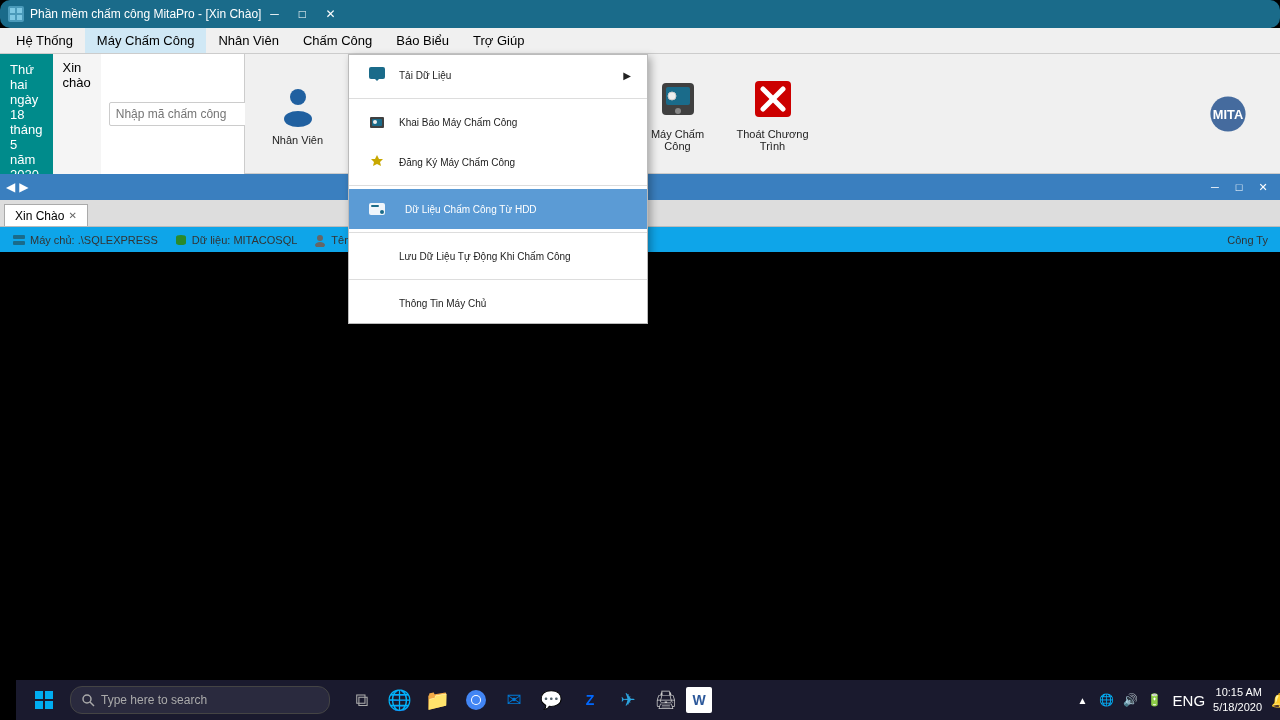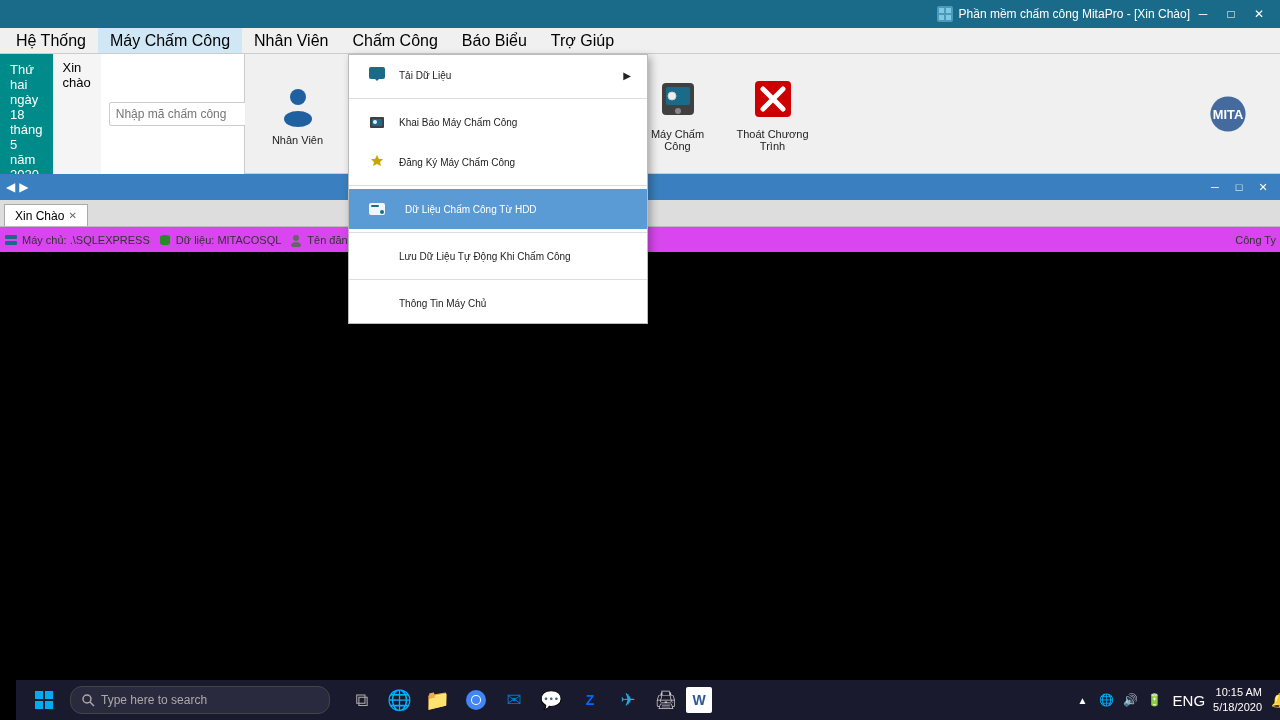--- a/index.html
+++ b/index.html
@@ -4,43 +4,44 @@
   <style>
     * { margin: 0; padding: 0; box-sizing: border-box; }
     body { width: 1280px; height: 720px; overflow: hidden; font-family: 'Segoe UI', Tahoma, sans-serif; font-size: 13px; background: #000; }
 
     
     .title-bar {
       background: #1a6b8a;
       height: 28px;
       display: flex;
       align-items: center;
-      justify-content: flex-end;
+      justify-content: flex-start;
       padding: 0 8px;
       color: white;
+      border-radius: 10px;
     }
     .title-bar-left { display: flex; align-items: center; gap: 6px; font-size: 12px; }
     .title-bar-icon { width: 16px; height: 16px; background: #4a9aba; border-radius: 2px; display: flex; align-items: center; justify-content: center; font-size: 9px; color: white; }
     .title-bar-controls { display: flex; gap: 2px; }
     .title-btn { width: 26px; height: 22px; background: transparent; border: none; color: white; cursor: pointer; font-size: 12px; display: flex; align-items: center; justify-content: center; }
 
     
     .menu-bar {
       background: #f0f0f0;
       height: 26px;
       display: flex;
       align-items: center;
       padding: 0 4px;
       border-bottom: 1px solid #ccc;
       position: relative;
     }
     .menu-item {
       padding: 4px 12px;
       cursor: pointer;
-      font-size: 16px;
+      font-size: 13px;
       height: 100%;
       display: flex;
       align-items: center;
       white-space: nowrap;
     }
     .menu-item.active { background: #d0e8f5; }
 
     
     .sidebar {
       width: 245px;
@@ -209,28 +210,28 @@
     .dropdown-item .item-icon {
       width: 24px; height: 24px;
       display: flex; align-items: center; justify-content: center;
       flex-shrink: 0;
     }
     .dropdown-separator { height: 1px; background: #ddd; margin: 3px 0; }
     .dropdown-item .arrow { margin-left: auto; }
 
     
     .status-bar {
-      background: #d946ef;
+      background: #0ea5e9;
       height: 26px;
       border-top: 1px solid #bbb;
       display: flex;
       align-items: center;
-      padding: 0 4px;
+      padding: 0 12px;
       font-size: 11px;
-      gap: 8px;
+      gap: 16px;
       color: #333;
     }
     .status-item { display: flex; align-items: center; gap: 4px; }
     .status-bar-right { margin-left: auto; }
 
     
     .taskbar {
       background: #1a1a2e;
       height: 40px;
       display: flex;

